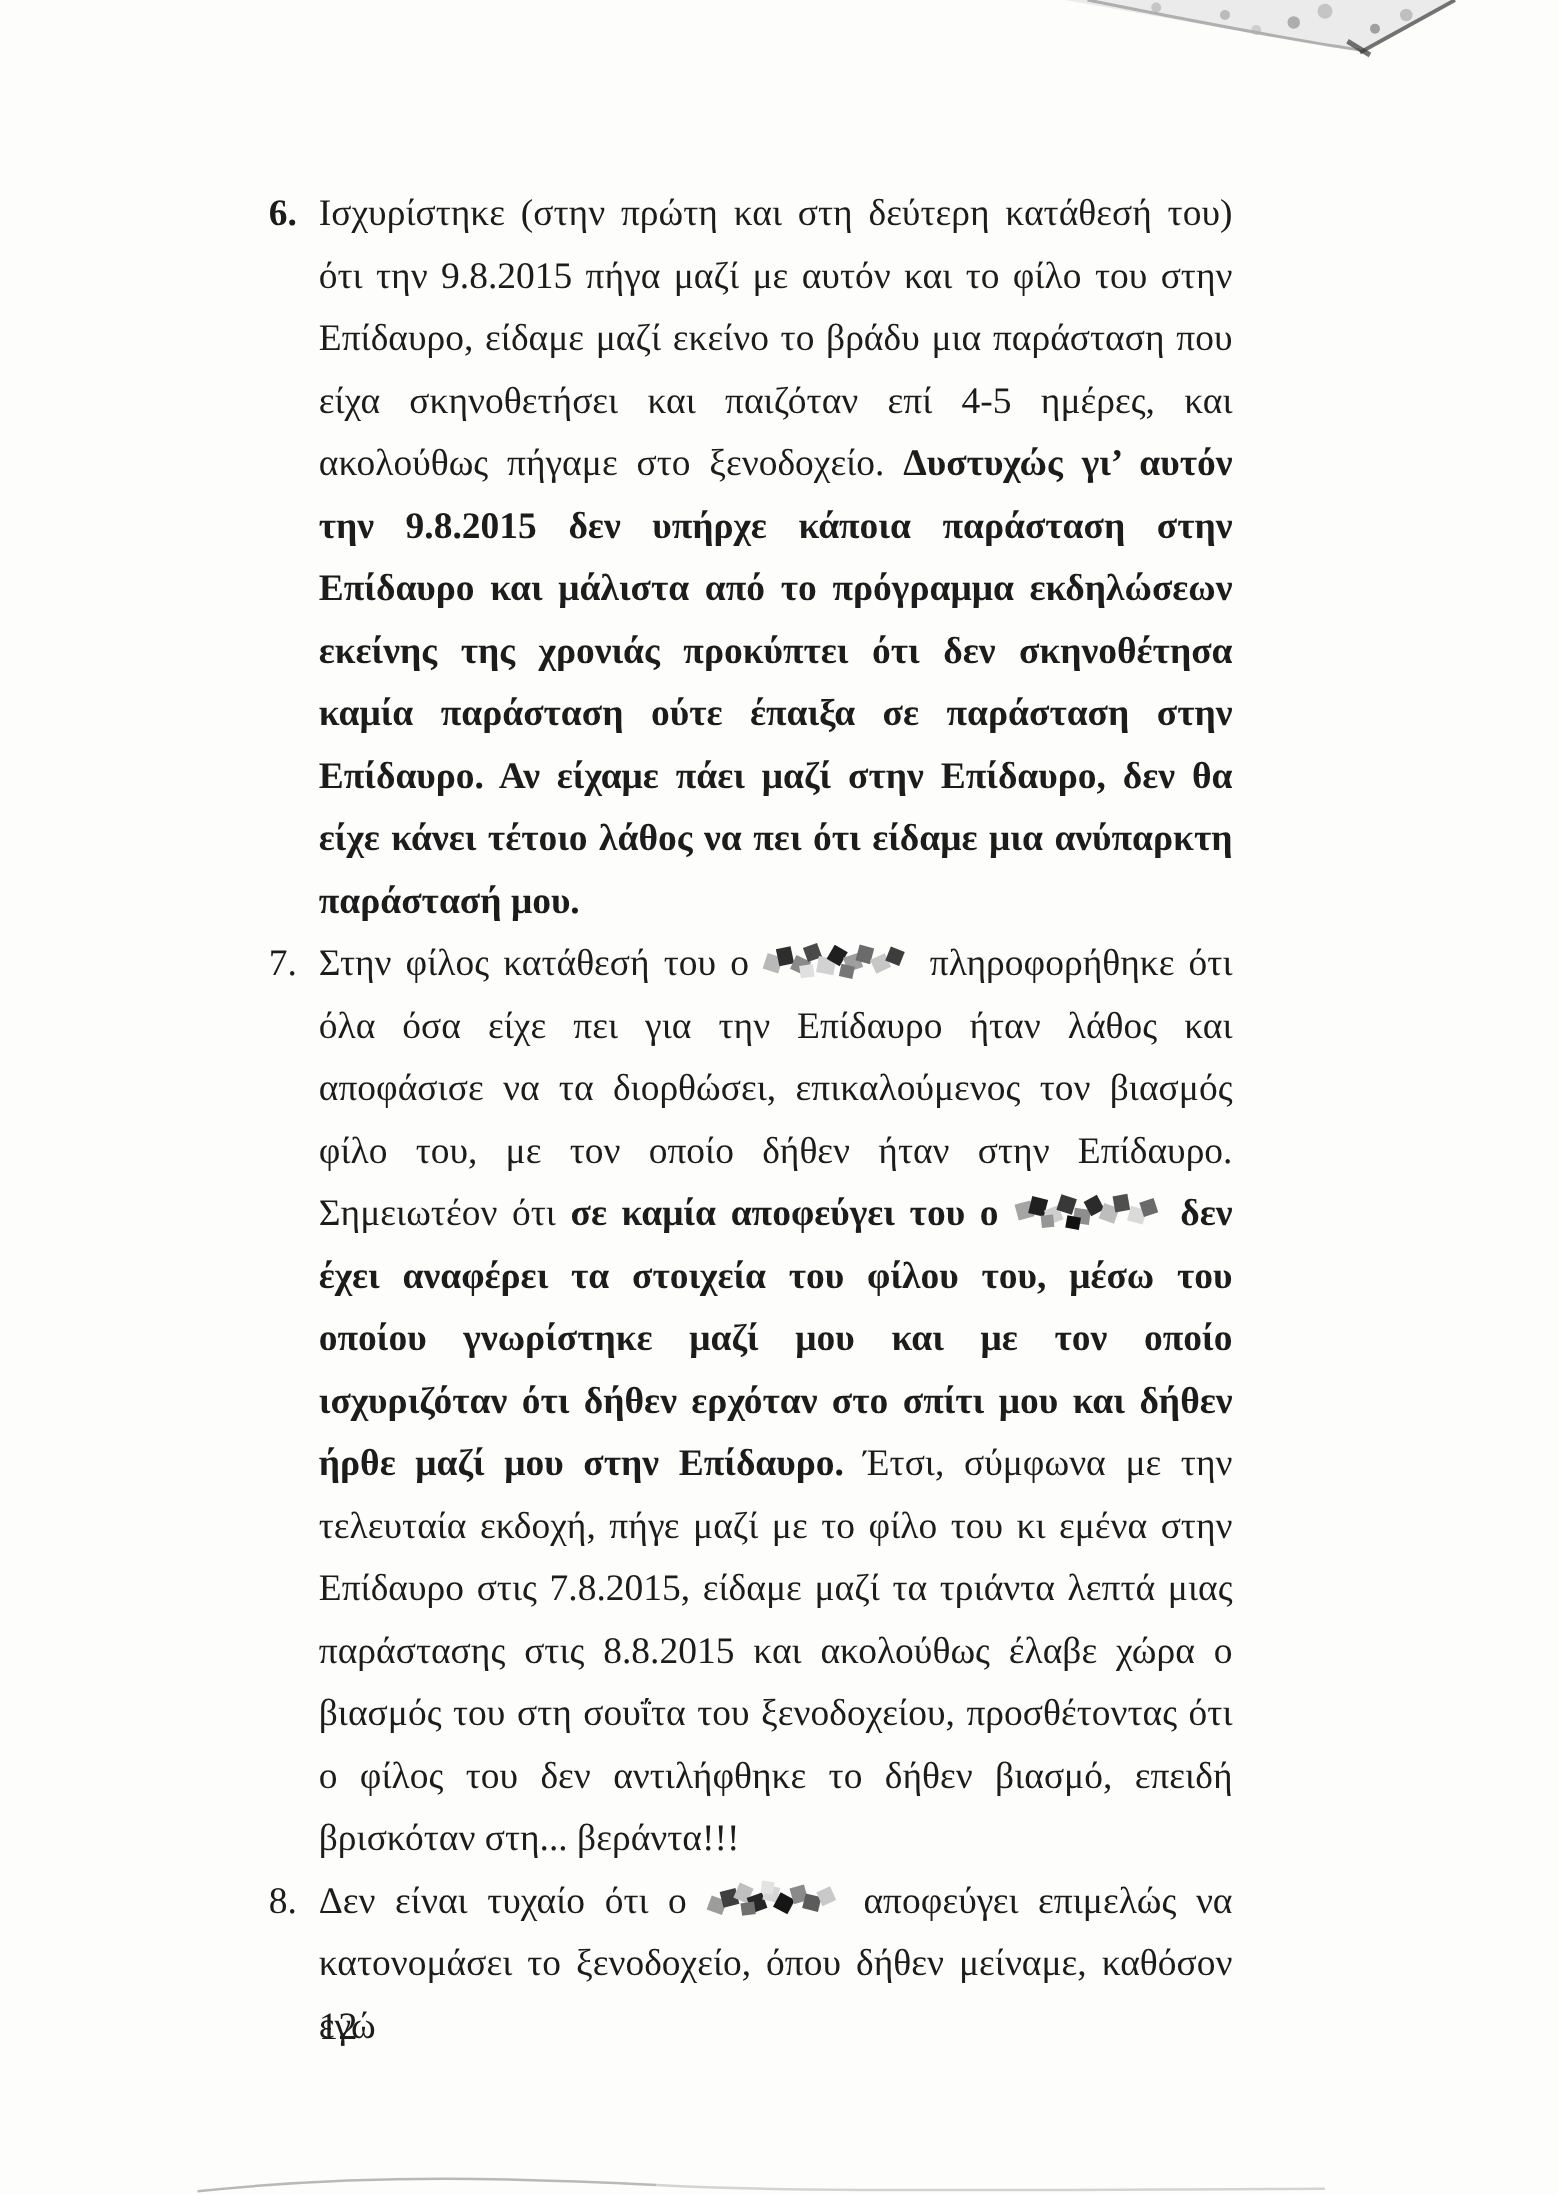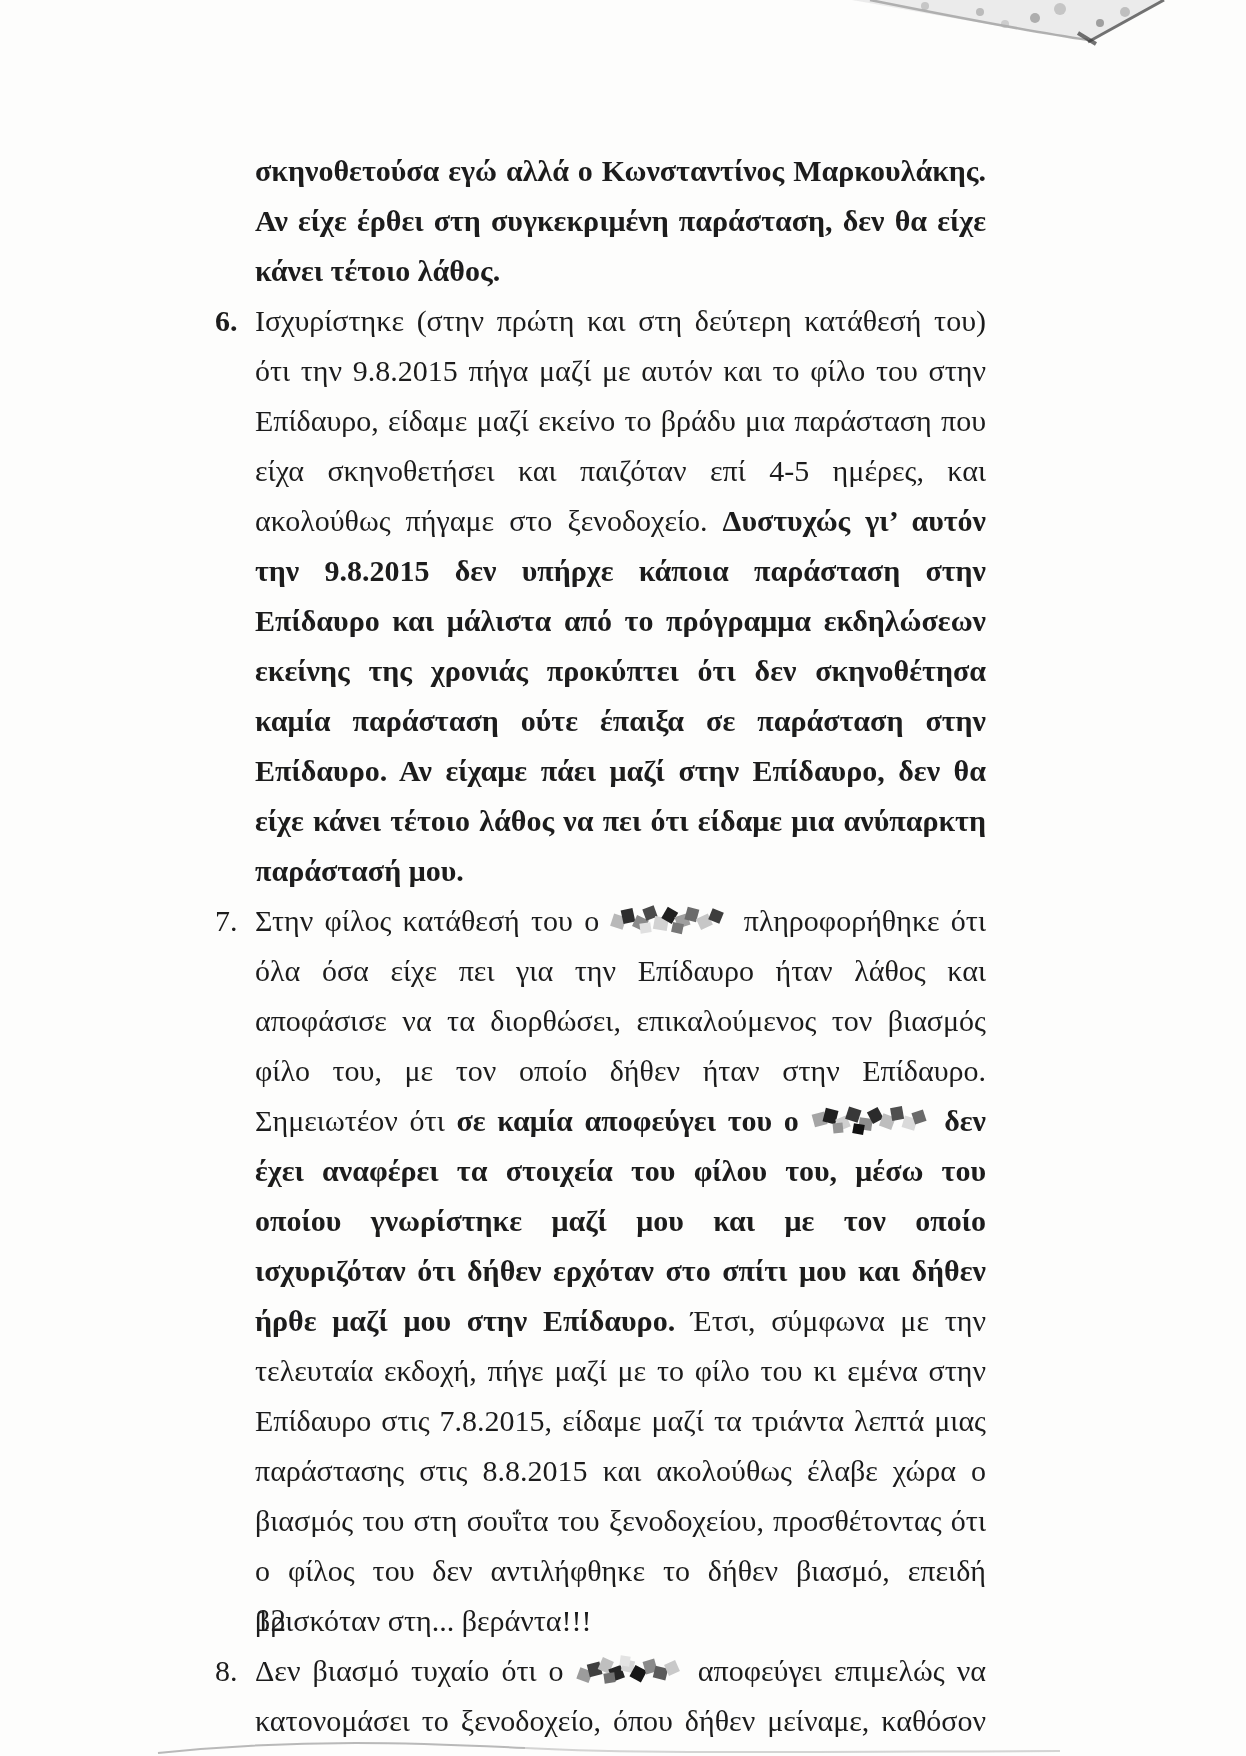--- a/index.html
+++ b/index.html
@@ -75,21 +75,20 @@
   <circle cx="1125" cy="12" r="5" fill="#8a8a8a" opacity="0.45"></circle>
 </svg>
 
 <svg class="artifact bottom" width="1246" height="26" viewBox="0 0 1246 26">
   <path d="M158,23 C300,8 420,13 525,18" stroke="#a8a8a8" stroke-width="2" fill="none" opacity="0.8"></path>
   <path d="M525,18 C640,24 780,22 1060,21" stroke="#c2c2c2" stroke-width="2" fill="none" opacity="0.7"></path>
 </svg>
 
 <div class="doc">
 
-  <p class="para"><span class="b">σκηνοθετούσα εγώ αλλά ο Κωνσταντίνος Μαρκουλάκης. Αν είχε έρθει στη συγκεκριμένη παράσταση, δεν θα είχε κάνει τέτοιο λάθος.</span></p>
 
   <p class="para"><span class="num bold">6.</span><span>Ισχυρίστηκε (στην πρώτη και στη δεύτερη κατάθεσή του) ότι την 9.8.2015 πήγα μαζί με αυτόν και το φίλο του στην Επίδαυρο, είδαμε μαζί εκείνο το βράδυ μια παράσταση που είχα σκηνοθετήσει και παιζόταν επί 4-5 ημέρες, και ακολούθως πήγαμε στο ξενοδοχείο. </span><span class="b">Δυστυχώς γι’ αυτόν την 9.8.2015 δεν υπήρχε κάποια παράσταση στην Επίδαυρο και μάλιστα από το πρόγραμμα εκδηλώσεων εκείνης της χρονιάς προκύπτει ότι δεν σκηνοθέτησα καμία παράσταση ούτε έπαιξα σε παράσταση στην Επίδαυρο. Αν είχαμε πάει μαζί στην Επίδαυρο, δεν θα είχε κάνει τέτοιο λάθος να πει ότι είδαμε μια ανύπαρκτη παράστασή μου.</span></p>
 
   <p class="para"><span class="num">7.</span><span>Στην φίλος κατάθεσή του ο </span><span class="redaction"><svg width="122" height="34" viewBox="0 0 122 34">
           <rect x="2" y="10" width="13" height="13" fill="#b9b9b9" transform="rotate(18 8 16)"></rect>
           <rect x="12" y="4" width="12" height="14" fill="#2e2e2e" transform="rotate(-12 18 11)"></rect>
           <rect x="24" y="12" width="13" height="12" fill="#8a8a8a" transform="rotate(25 30 18)"></rect>
           <rect x="34" y="2" width="12" height="12" fill="#4a4a4a" transform="rotate(-20 40 8)"></rect>
           <rect x="44" y="12" width="14" height="13" fill="#d2d2d2" transform="rotate(10 51 18)"></rect>
           <rect x="54" y="4" width="12" height="13" fill="#1f1f1f" transform="rotate(30 60 10)"></rect>
@@ -107,21 +106,21 @@
           <rect x="48" y="13" width="13" height="12" fill="#8e8e8e" transform="rotate(8 54 19)"></rect>
           <rect x="58" y="4" width="12" height="13" fill="#2b2b2b" transform="rotate(-28 64 10)"></rect>
           <rect x="70" y="10" width="13" height="13" fill="#bdbdbd" transform="rotate(20 76 16)"></rect>
           <rect x="80" y="2" width="12" height="13" fill="#4f4f4f" transform="rotate(-10 86 8)"></rect>
           <rect x="92" y="12" width="13" height="12" fill="#dadada" transform="rotate(16 98 18)"></rect>
           <rect x="102" y="6" width="12" height="12" fill="#6a6a6a" transform="rotate(-18 108 12)"></rect>
           <rect x="42" y="19" width="11" height="10" fill="#111111" transform="rotate(10 47 24)"></rect>
           <rect x="22" y="18" width="10" height="10" fill="#969696" transform="rotate(-6 27 23)"></rect>
         </svg></span><span class="b"> δεν έχει αναφέρει τα στοιχεία του φίλου του, μέσω του οποίου γνωρίστηκε μαζί μου και με τον οποίο ισχυριζόταν ότι δήθεν ερχόταν στο σπίτι μου και δήθεν ήρθε μαζί μου στην Επίδαυρο.</span><span> Έτσι, σύμφωνα με την τελευταία εκδοχή, πήγε μαζί με το φίλο του κι εμένα στην Επίδαυρο στις 7.8.2015, είδαμε μαζί τα τριάντα λεπτά μιας παράστασης στις 8.8.2015 και ακολούθως έλαβε χώρα ο βιασμός του στη σουΐτα του ξενοδοχείου, προσθέτοντας ότι ο φίλος του δεν αντιλήφθηκε το δήθεν βιασμό, επειδή βρισκόταν στη... βεράντα!!!</span></p>
 
-  <p class="para"><span class="num">8.</span><span>Δεν βιασμό τυχαίο ότι ο </span><span class="redaction"><svg width="110" height="34" viewBox="0 0 110 34">
+  <p class="para"><span class="num">8.</span><span>Δεν είναι τυχαίο ότι ο </span><span class="redaction"><svg width="110" height="34" viewBox="0 0 110 34">
           <rect x="2" y="14" width="13" height="12" fill="#9c9c9c" transform="rotate(20 8 20)"></rect>
           <rect x="12" y="8" width="13" height="13" fill="#3f3f3f" transform="rotate(-14 18 14)"></rect>
           <rect x="24" y="4" width="12" height="13" fill="#bfbfbf" transform="rotate(24 30 10)"></rect>
           <rect x="34" y="12" width="13" height="13" fill="#262626" transform="rotate(-20 40 18)"></rect>
           <rect x="46" y="5" width="12" height="12" fill="#d6d6d6" transform="rotate(12 52 11)"></rect>
           <rect x="56" y="12" width="13" height="13" fill="#161616" transform="rotate(28 62 18)"></rect>
           <rect x="68" y="5" width="12" height="13" fill="#8a8a8a" transform="rotate(-16 74 11)"></rect>
           <rect x="78" y="12" width="13" height="12" fill="#5b5b5b" transform="rotate(14 84 18)"></rect>
           <rect x="90" y="7" width="12" height="12" fill="#c9c9c9" transform="rotate(-24 96 13)"></rect>
           <rect x="44" y="1" width="10" height="10" fill="#e3e3e3" transform="rotate(8 49 6)"></rect>

